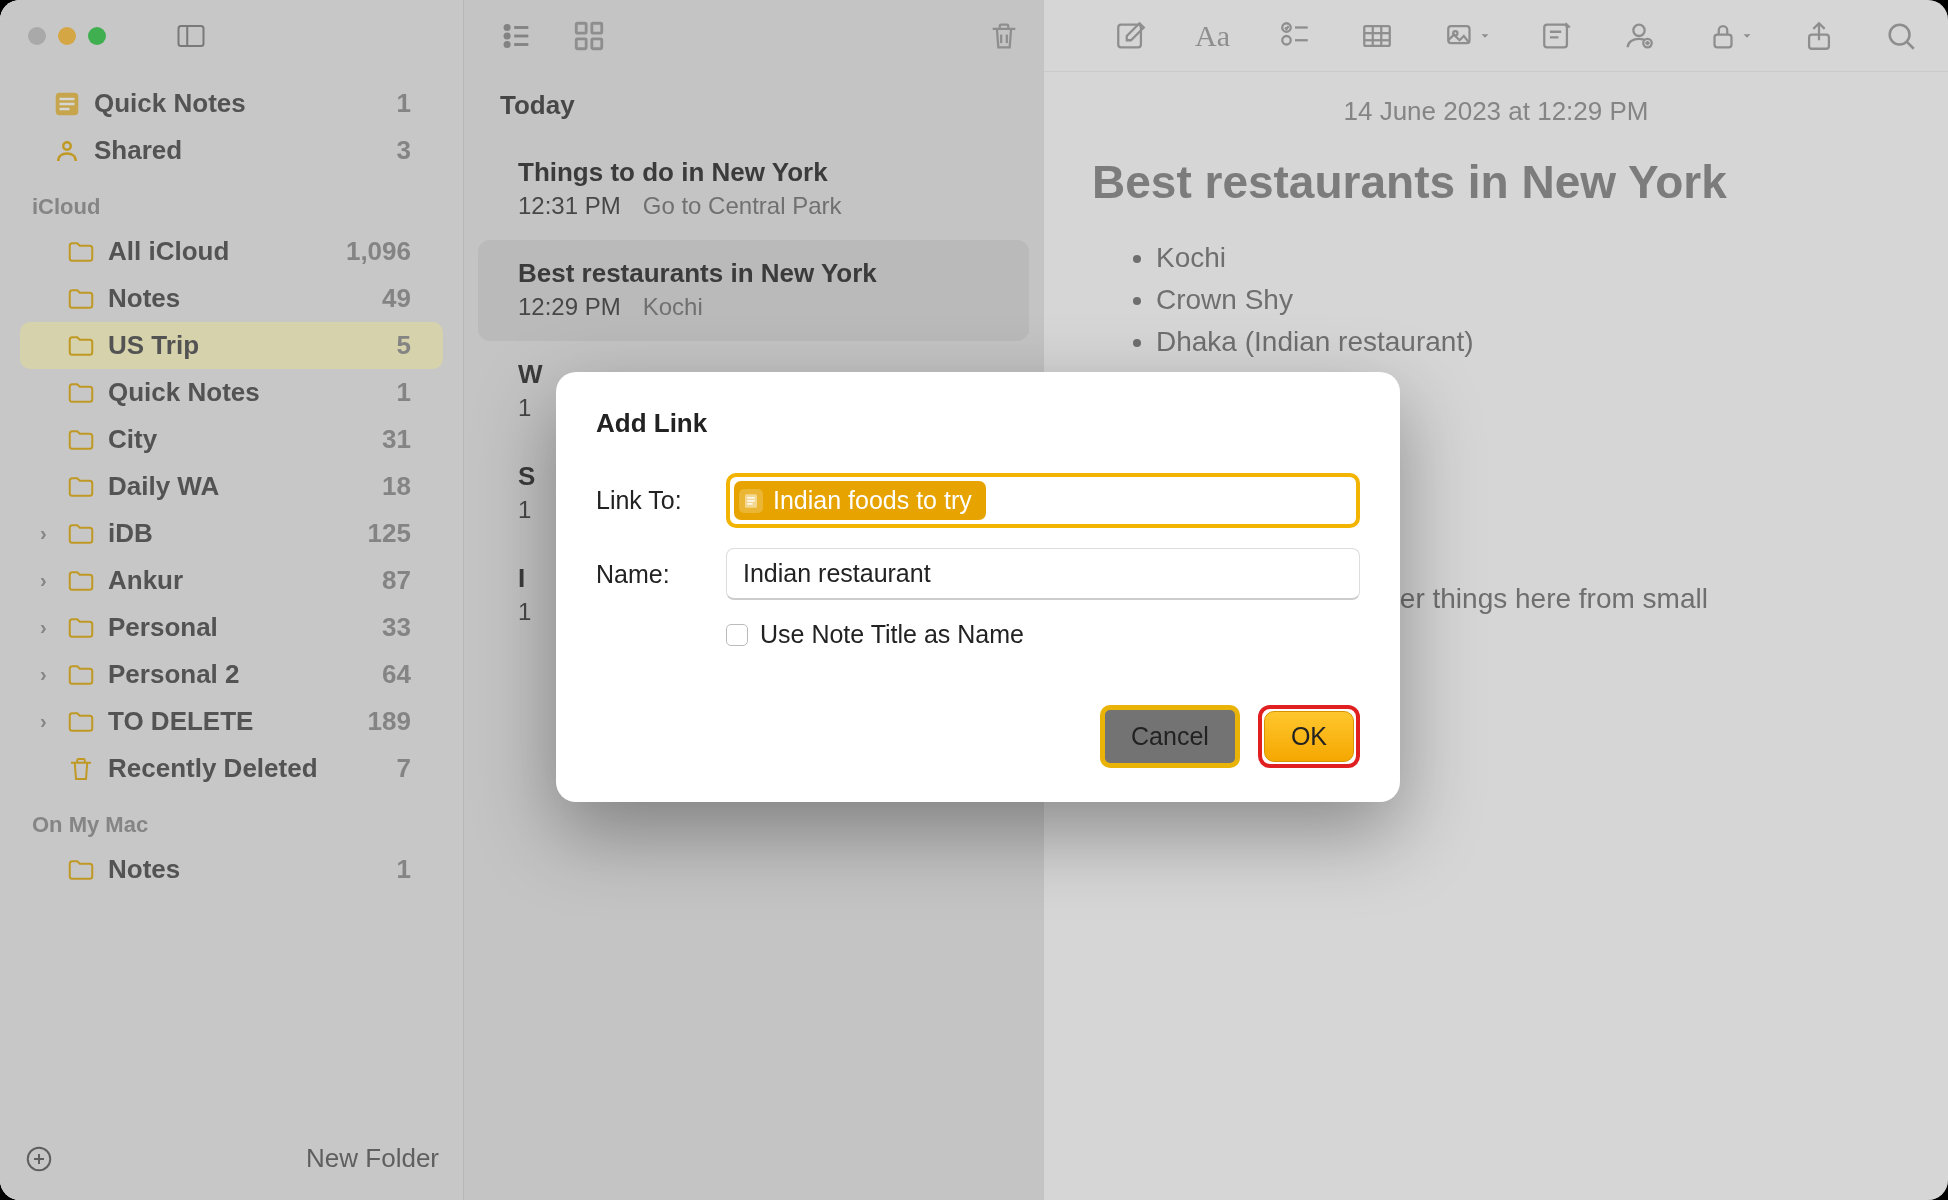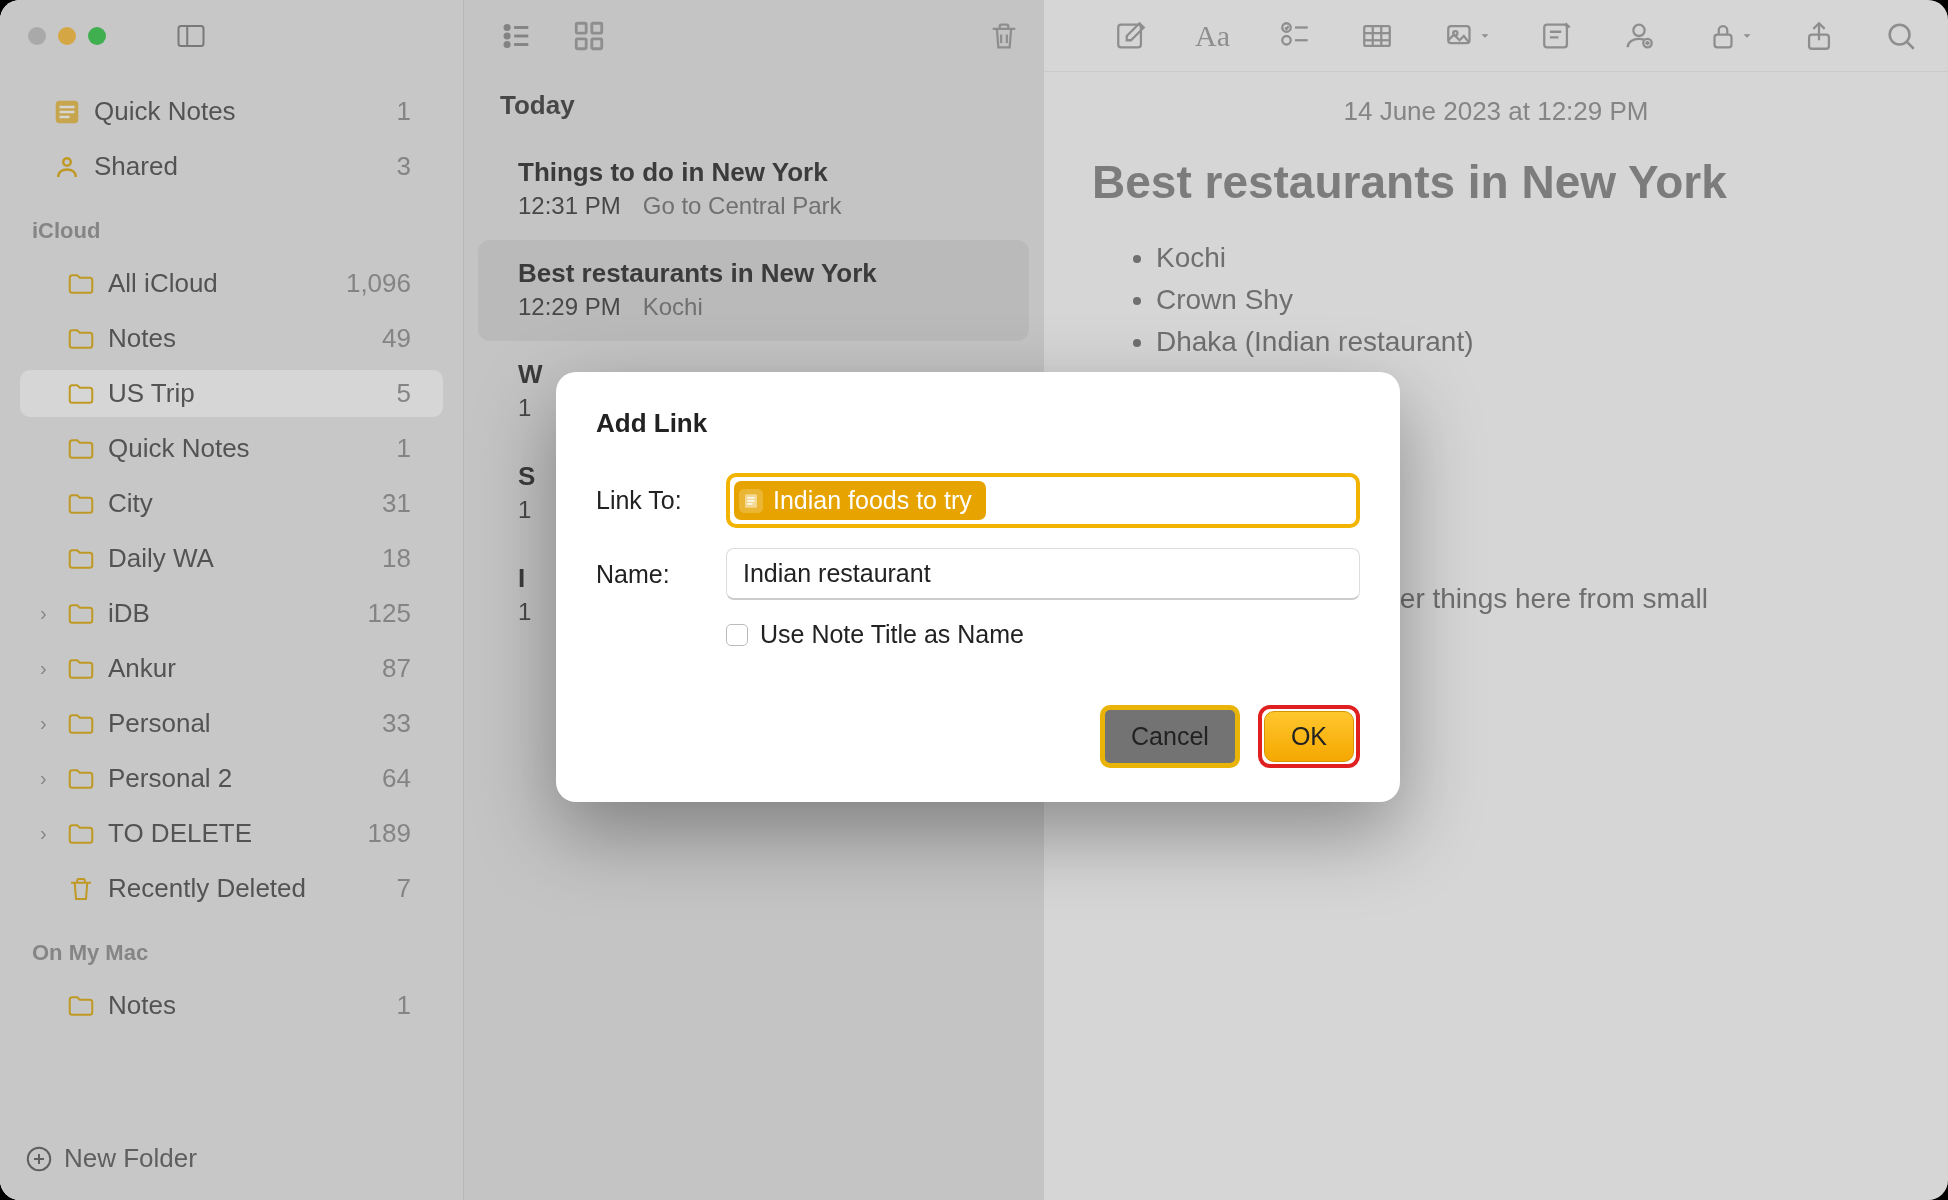--- a/index.html
+++ b/index.html
@@ -62,30 +62,31 @@
     padding: 20px 32px 8px 32px;
   }
   .side-item {
     display:flex;
     align-items:center;
     padding: 8px 32px;
     font-size: 26px;
     color:#444;
     gap:12px;
     border-radius: 10px;
-    margin: 8px 20px;
-  }
-  .side-item.selected { background:#ffffff; }
+    margin: 0 20px;
+    font-weight: bold;
+  }
+  .side-item.selected { background:#fef9c3; }
   .side-item .chev { width:14px; color:#8d8d8d; font-size:20px; margin-left:-12px;}
   .side-item .folder-icon { color:#e0a800; font-size:22px;}
   .side-item .label { flex:1; color:#444; }
   .side-item .count { color:#8a8a8a; font-size:26px;}
   .sidebar-footer {
     padding: 20px 24px 26px 24px;
-    display:flex;align-items:center;gap:10px;color:#555;font-size:26px;
+    display:flex;align-items:center;gap:10px;color:#555;font-size:26px;justify-content:space-between;
   }
   
   .notes-col {
     width: 580px;
     background:#e5e5e5;
     border-right: 1px solid #e4e4e4;
     display:flex;flex-direction:column;
   }
   .toolbar-row {
     height:72px;

